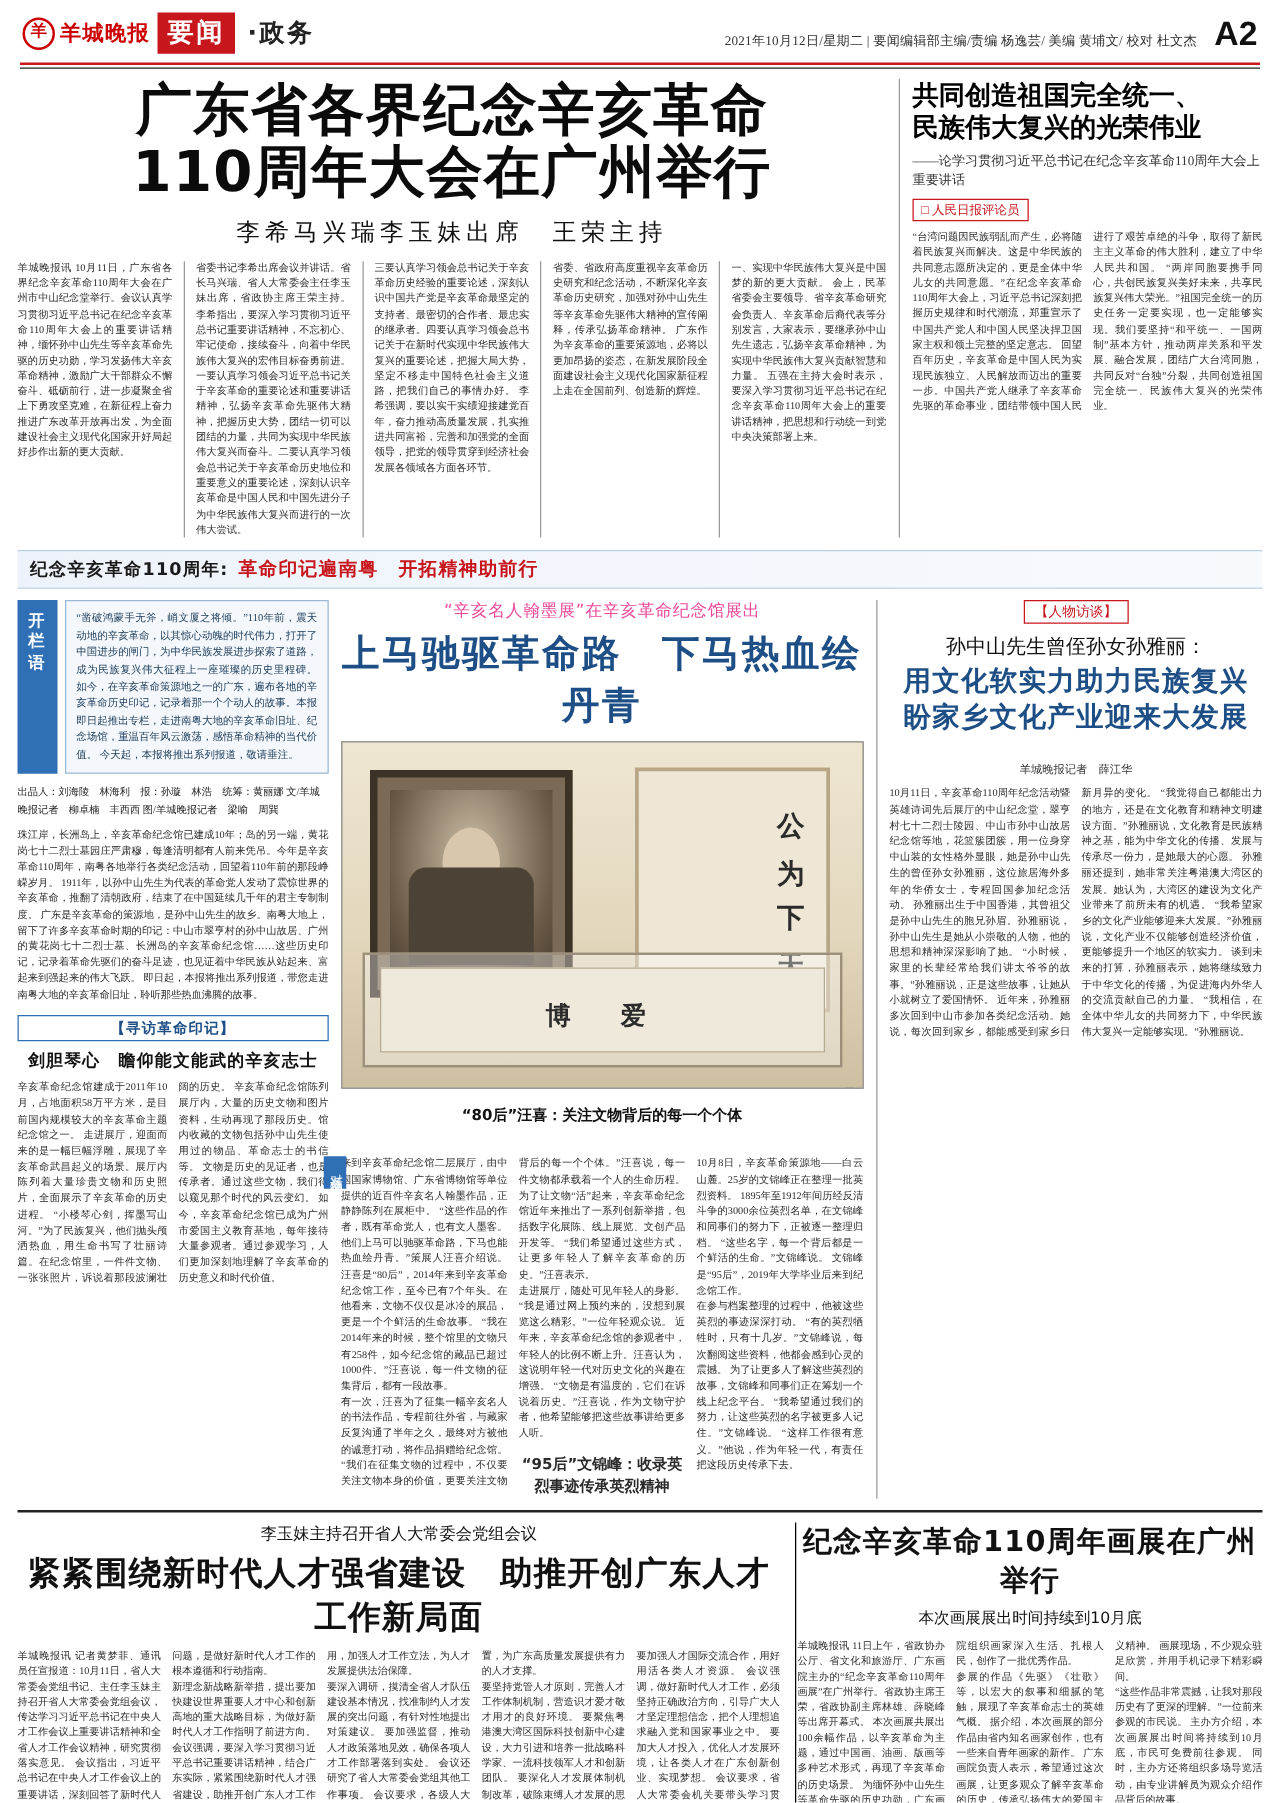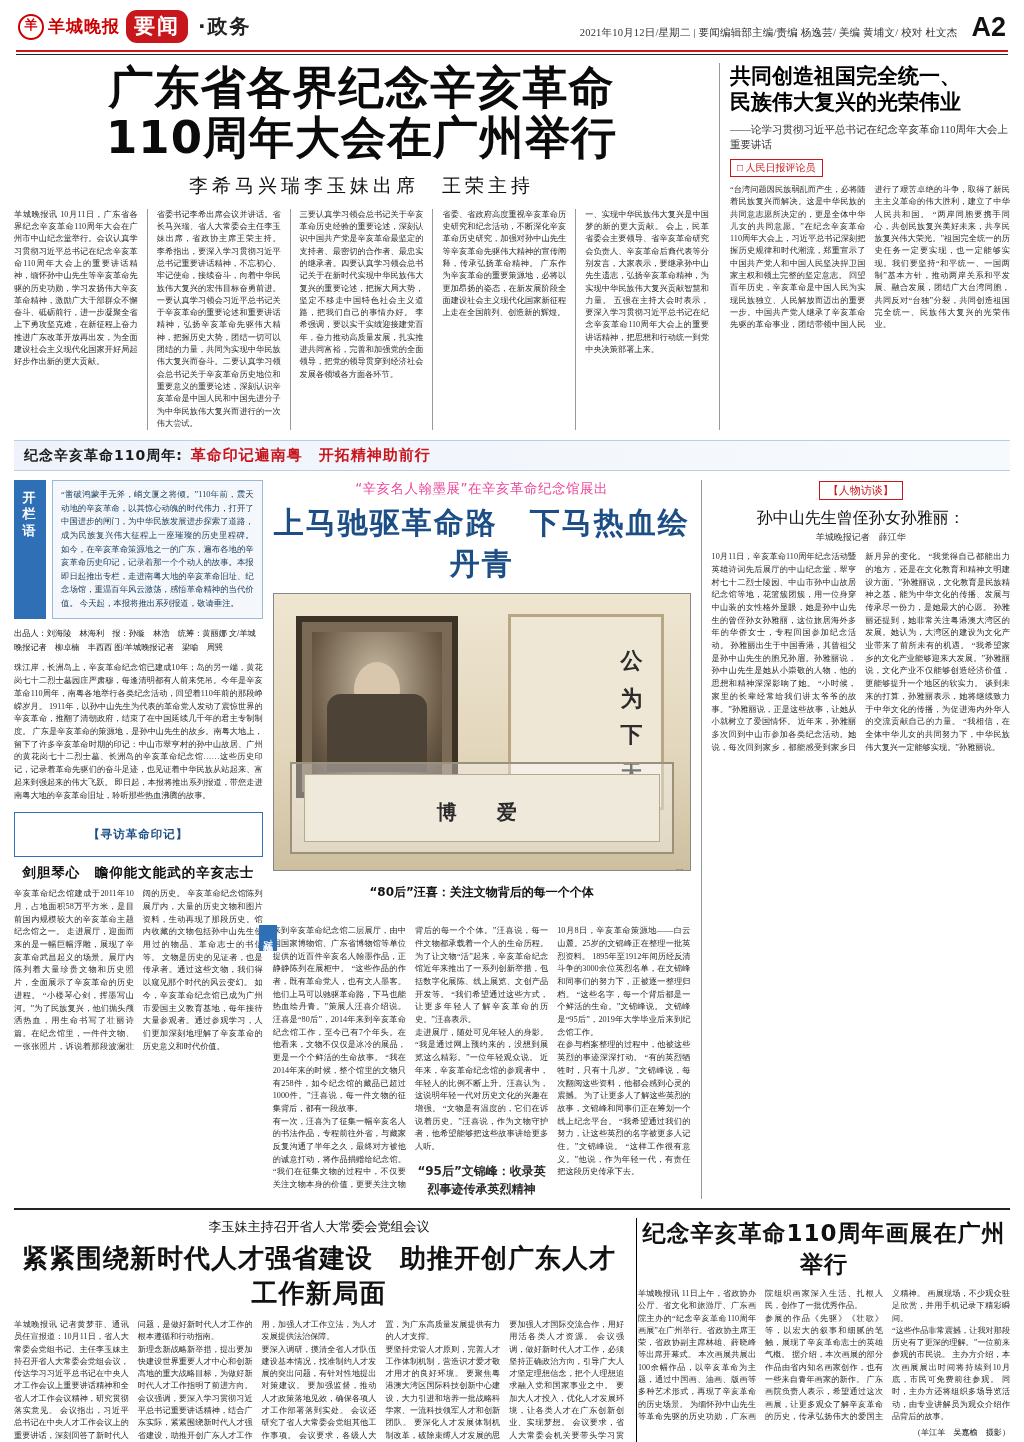--- a/index.html
+++ b/index.html
@@ -5,21 +5,21 @@
   html,body{margin:0;padding:0;background:#ffffff;}
   body{width:1024px;height:1442px;font-family:"Liberation Serif",serif;color:#111;position:relative;overflow:hidden;}
   .page{width:1024px;height:1442px;position:relative;box-sizing:border-box;padding:0 14px;}
 
   
   .masthead{display:flex;align-items:flex-end;justify-content:space-between;padding:10px 4px 4px 4px;}
   .brand{display:flex;align-items:center;gap:6px;}
   .brand-logo{display:flex;align-items:center;gap:4px;}
   .logo-mark{width:22px;height:22px;border:2px solid #c00;border-radius:50%;color:#c00;font-size:13px;line-height:18px;text-align:center;font-weight:bold;}
   .logo-text{font-size:17px;font-weight:bold;color:#c00;letter-spacing:1px;font-family:"DejaVu Sans",sans-serif;}
-  .redbox{background:#c8161d;color:#fff;font-size:21px;font-weight:bold;padding:2px 8px 3px 8px;letter-spacing:2px;font-family:"DejaVu Sans",sans-serif;border-radius:11px;}
+  .redbox{background:#c8161d;color:#fff;font-size:21px;font-weight:bold;padding:2px 8px 3px 8px;letter-spacing:2px;font-family:"DejaVu Sans",sans-serif;}
   .section-name{font-size:20px;font-weight:bold;color:#222;letter-spacing:2px;margin-left:4px;font-family:"DejaVu Sans",sans-serif;}
   .mast-meta{font-size:10.5px;color:#333;flex:1;text-align:right;padding-right:14px;padding-bottom:3px;letter-spacing:.2px;}
   .page-no{font-size:27px;font-weight:bold;color:#111;font-family:"Liberation Sans",sans-serif;}
   .rule-red{height:2px;background:#c8161d;margin:3px 2px 0 2px;}
   .rule-thin{height:1px;background:#222;margin:2px 2px 0 2px;}
 
   
   .topzone{display:flex;gap:10px;margin-top:8px;}
   .lead{width:700px;}
   .headline{font-family:"DejaVu Sans",sans-serif;font-weight:bold;font-size:45px;line-height:1.12;letter-spacing:1px;text-align:center;color:#0b0b0b;}
@@ -40,21 +40,21 @@
   .banner-r{font-family:"DejaVu Sans",sans-serif;font-size:15px;font-weight:bold;color:#c8161d;letter-spacing:1px;}
 
   
   .midzone{display:flex;gap:10px;margin-top:9px;}
   .midleft{width:250px;}
   .kanlan{display:flex;gap:6px;}
   .kanlan-tab{width:26px;background:#2f6fb5;color:#fff;font-family:"DejaVu Sans",sans-serif;font-size:13px;font-weight:bold;text-align:center;padding:10px 3px;line-height:1.25;letter-spacing:2px;}
   .kanlan-box{flex:1;border:1px solid #9bb9d6;background:#f4f8fc;padding:7px 8px;font-size:8.4px;line-height:1.62;text-align:justify;color:#22415e;}
   .credits{font-size:8.2px;line-height:1.7;margin-top:8px;color:#222;}
   .midleft-body{font-size:8.2px;line-height:1.55;text-align:justify;margin-top:8px;color:#2a2a2a;}
-  .boxhead{margin-top:10px;border:1px solid #2f6fb5;color:#1d4f86;font-family:"DejaVu Sans",sans-serif;font-size:11.5px;font-weight:bold;text-align:center;padding:14px 0;letter-spacing:1px;}
+  .boxhead{margin-top:10px;border:1px solid #2f6fb5;color:#1d4f86;font-family:"DejaVu Sans",sans-serif;font-size:11.5px;font-weight:bold;text-align:center;padding:2px 0;letter-spacing:1px;}
   .sub2{font-family:"DejaVu Sans",sans-serif;font-size:13.5px;font-weight:bold;text-align:center;margin-top:7px;letter-spacing:1px;}
   .twocol{columns:2;column-gap:9px;font-size:8.2px;line-height:1.55;text-align:justify;margin-top:6px;color:#2a2a2a;}
 
   .midcenter{width:420px;}
   .exh-kicker{text-align:center;font-family:"DejaVu Sans",sans-serif;font-size:13.5px;color:#ec4899;letter-spacing:.5px;}
   .exh-title{text-align:center;font-family:"DejaVu Sans",sans-serif;font-size:30px;font-weight:bold;color:#1d4f86;margin-top:5px;letter-spacing:2px;}
   .photo{margin-top:8px;height:276px;border:1px solid #888;position:relative;overflow:hidden;background:#cfc6ae;}
   .ph-wall{position:absolute;inset:0;background:linear-gradient(180deg,#efe6d2 0%,#e3d7bd 55%,#cdbfa0 100%);}
   .ph-frame{position:absolute;left:22px;top:22px;width:150px;height:170px;background:#7b6a55;border:6px solid #3d3226;}
   .ph-portrait{position:absolute;inset:10px;background:radial-gradient(ellipse at 50% 35%,#cdbfa8,#6c5c48 70%,#4a3e30 100%);}
@@ -65,21 +65,21 @@
   .ph-case{position:absolute;left:16px;right:16px;bottom:16px;height:88px;background:rgba(255,255,255,.35);border:2px solid #9d907a;}
   .ph-case-inner{position:absolute;left:12px;right:12px;top:10px;bottom:10px;background:#efe9dc;border:1px solid #b5a98f;}
   .ph-cap{position:absolute;right:6px;bottom:4px;font-size:8px;color:#444;writing-mode:vertical-rl;}
   .cap-under{text-align:center;font-family:"DejaVu Sans",sans-serif;font-size:12px;font-weight:bold;margin-top:13px;}
   .midcenter-body{columns:3;column-gap:9px;font-size:8.2px;line-height:1.55;text-align:justify;margin-top:24px;color:#2a2a2a;}
 
   .midright{width:300px;border-left:1px solid #999;padding-left:10px;}
   .tagbox{display:inline-block;border:1px solid #c8161d;color:#c8161d;font-family:"DejaVu Sans",sans-serif;font-size:11px;padding:1px 8px;}
   .mr-kicker{text-align:center;font-family:"DejaVu Sans",sans-serif;font-size:16px;margin-top:8px;}
   .mr-title{text-align:center;font-family:"DejaVu Sans",sans-serif;font-size:22px;font-weight:bold;color:#1d4f86;line-height:1.3;margin-top:4px;letter-spacing:1px;}
-  .mr-byline{text-align:center;font-size:9px;margin-top:2px;color:#333;}
+  .mr-byline{text-align:center;font-size:9px;margin-top:20px;color:#333;}
   .mr-body{columns:2;column-gap:9px;font-size:8.2px;line-height:1.55;text-align:justify;margin-top:7px;color:#2a2a2a;}
 
   
   .botzone{display:flex;gap:12px;margin-top:9px;border-top:2px solid #222;padding-top:8px;}
   .botleft{width:610px;}
   .botright{width:372px;border-left:1px solid #000000;padding-left:1px;}
   .b-kicker{text-align:center;font-family:"DejaVu Sans",sans-serif;font-size:13px;}
   .b-title{text-align:center;font-family:"DejaVu Sans",sans-serif;font-size:26px;font-weight:bold;margin-top:5px;letter-spacing:1px;}
   .b-title2{text-align:center;font-family:"DejaVu Sans",sans-serif;font-size:23px;font-weight:bold;letter-spacing:1px;}
   .b-sub{text-align:center;font-family:"DejaVu Sans",sans-serif;font-size:12.5px;margin-top:6px;}
@@ -228,20 +228,24 @@
         </div>
         <div style="position:absolute;left:-14px;top:0;width:14px;background:#2f6fb5;color:#fff;font-size:10px;padding:6px 2px;writing-mode:vertical-rl;letter-spacing:2px;font-family:'DejaVu Sans',sans-serif;">对话文物守护者</div>
       </div>
     </div>
 
     <div class="midright">
       <div style="text-align:center;">
         <span class="tagbox">【人物访谈】</span>
       </div>
       <div class="mr-kicker">孙中山先生曾侄孙女孙雅丽：</div>
+      <div class="mr-title">
+        <div>用文化软实力助力民族复兴</div>
+        <div>盼家乡文化产业迎来大发展</div>
+      </div>
       <div class="mr-byline">羊城晚报记者　薛江华</div>
       <div class="mr-body">10月11日，辛亥革命110周年纪念活动暨英雄诗词先后展厅的中山纪念堂，翠亨村七十二烈士陵园、中山市孙中山故居纪念馆等地，花篮簇团簇，用一位身穿中山装的女性格外显眼，她是孙中山先生的曾侄孙女孙雅丽，这位旅居海外多年的华侨女士，专程回国参加纪念活动。
 孙雅丽出生于中国香港，其曾祖父是孙中山先生的胞兄孙眉。孙雅丽说，孙中山先生是她从小崇敬的人物，他的思想和精神深深影响了她。
 “小时候，家里的长辈经常给我们讲太爷爷的故事。”孙雅丽说，正是这些故事，让她从小就树立了爱国情怀。
 近年来，孙雅丽多次回到中山市参加各类纪念活动。她说，每次回到家乡，都能感受到家乡日新月异的变化。
 “我觉得自己都能出力的地方，还是在文化教育和精神文明建设方面。”孙雅丽说，文化教育是民族精神之基，能为中华文化的传播、发展与传承尽一份力，是她最大的心愿。
 孙雅丽还提到，她非常关注粤港澳大湾区的发展。她认为，大湾区的建设为文化产业带来了前所未有的机遇。
 “我希望家乡的文化产业能够迎来大发展。”孙雅丽说，文化产业不仅能够创造经济价值，更能够提升一个地区的软实力。
 谈到未来的打算，孙雅丽表示，她将继续致力于中华文化的传播，为促进海内外华人的交流贡献自己的力量。
 “我相信，在全体中华儿女的共同努力下，中华民族伟大复兴一定能够实现。”孙雅丽说。</div>
@@ -267,20 +271,21 @@
 要深化人才发展体制机制改革，破除束缚人才发展的思想观念和体制机制障碍。</div>
         <div>要加强人才国际交流合作，用好用活各类人才资源。
 会议强调，做好新时代人才工作，必须坚持正确政治方向，引导广大人才坚定理想信念，把个人理想追求融入党和国家事业之中。
 要加大人才投入，优化人才发展环境，让各类人才在广东创新创业、实现梦想。
 会议要求，省人大常委会机关要带头学习贯彻，切实把思想和行动统一到中央决策部署上来。</div>
       </div>
     </div>
 
     <div class="botright">
       <div class="b-title2">纪念辛亥革命110周年画展在广州举行</div>
+      <div class="b-sub">本次画展展出时间持续到10月底</div>
       <div class="b-body3">
         <div>羊城晚报讯 11日上午，省政协办公厅、省文化和旅游厅、广东画院主办的“纪念辛亥革命110周年画展”在广州举行。省政协主席王荣，省政协副主席林雄、薛晓峰等出席开幕式。
 本次画展共展出100余幅作品，以辛亥革命为主题，通过中国画、油画、版画等多种艺术形式，再现了辛亥革命的历史场景。
 为缅怀孙中山先生等革命先驱的历史功勋，广东画院组织画家深入生活、扎根人民，创作了一批优秀作品。</div>
         <div>参展的作品《先驱》《壮歌》等，以宏大的叙事和细腻的笔触，展现了辛亥革命志士的英雄气概。
 据介绍，本次画展的部分作品由省内知名画家创作，也有一些来自青年画家的新作。
 广东画院负责人表示，希望通过这次画展，让更多观众了解辛亥革命的历史，传承弘扬伟大的爱国主义精神。
 画展现场，不少观众驻足欣赏，并用手机记录下精彩瞬间。</div>
         <div>“这些作品非常震撼，让我对那段历史有了更深的理解。”一位前来参观的市民说。
 主办方介绍，本次画展展出时间将持续到10月底，市民可免费前往参观。

